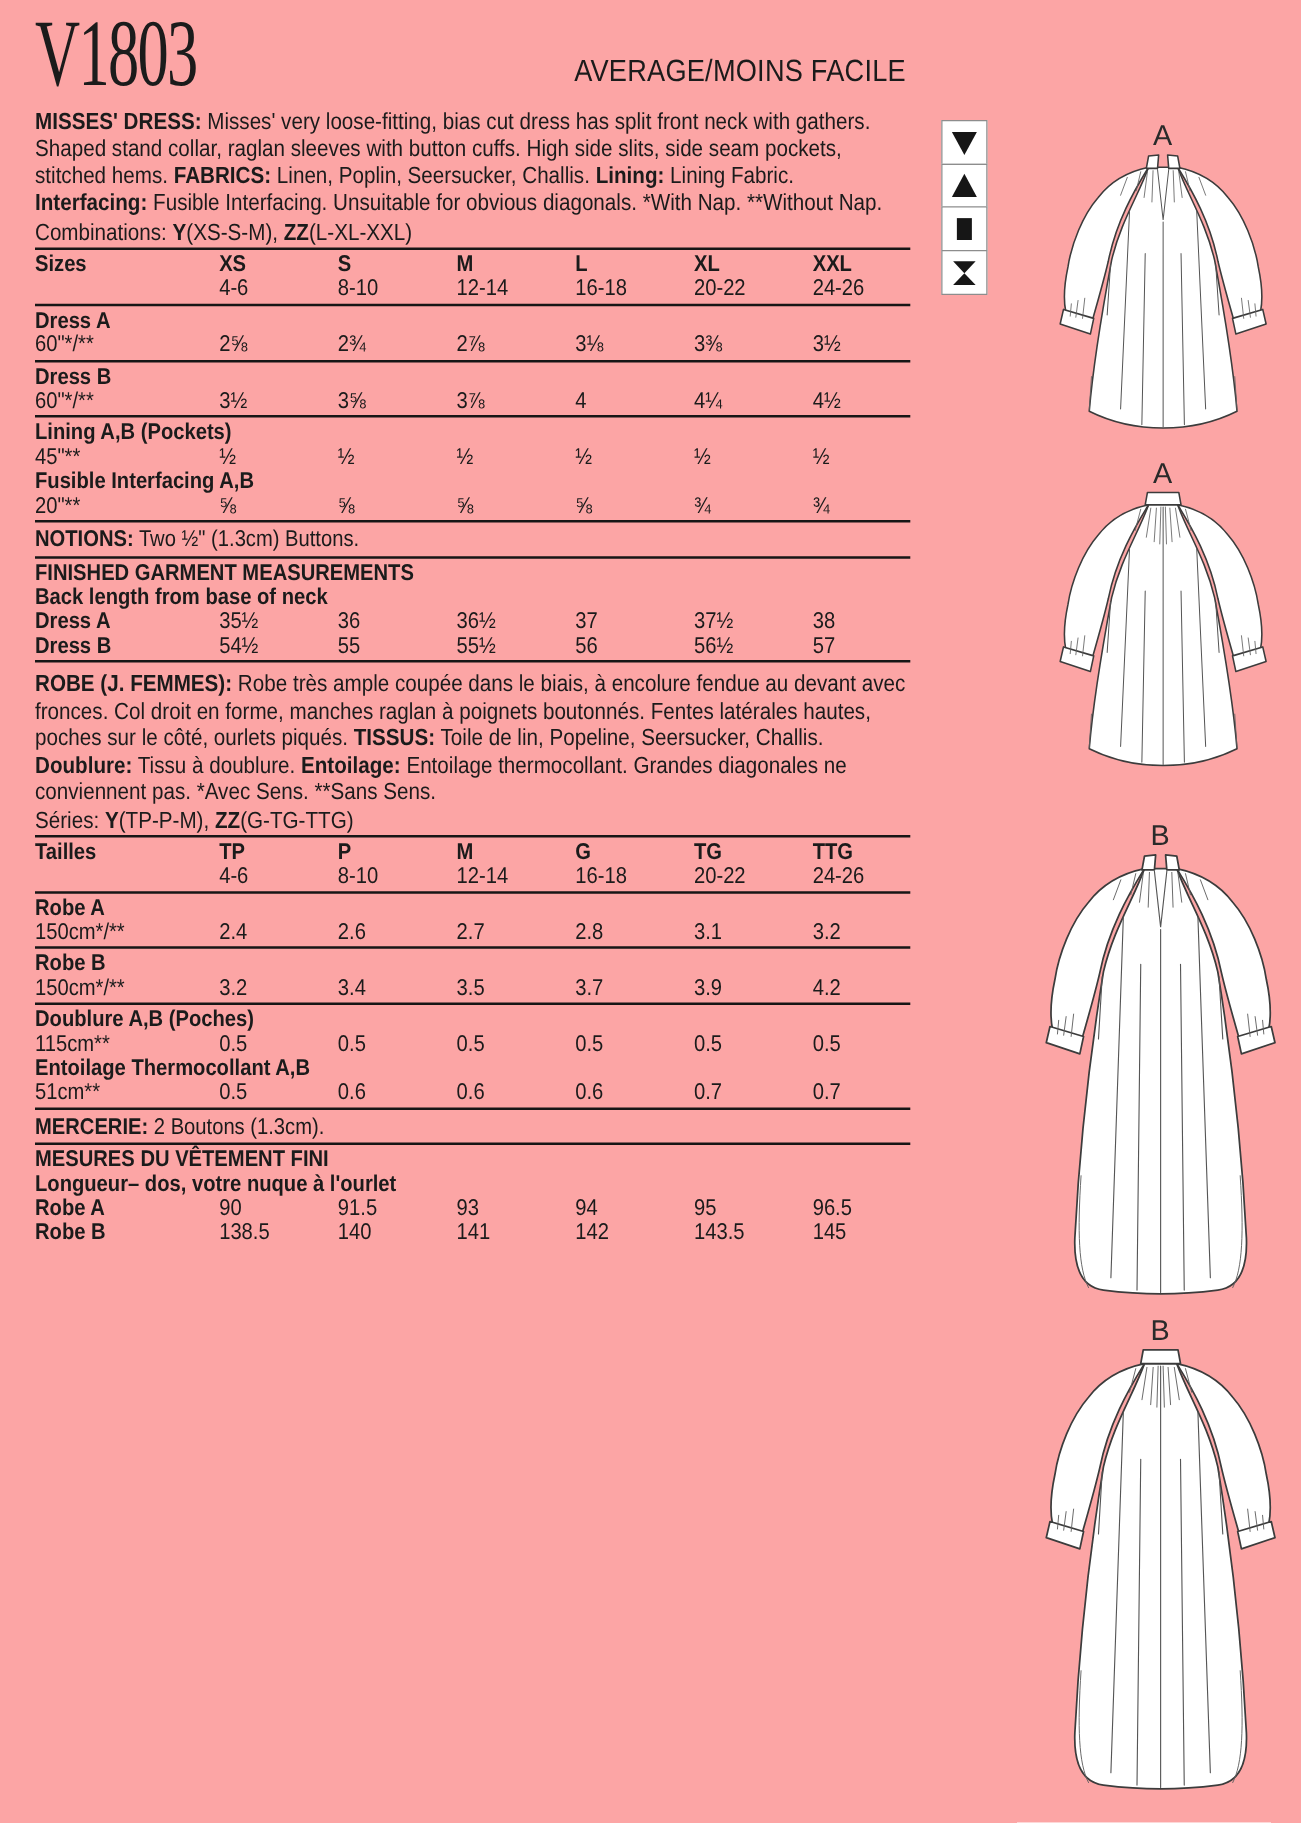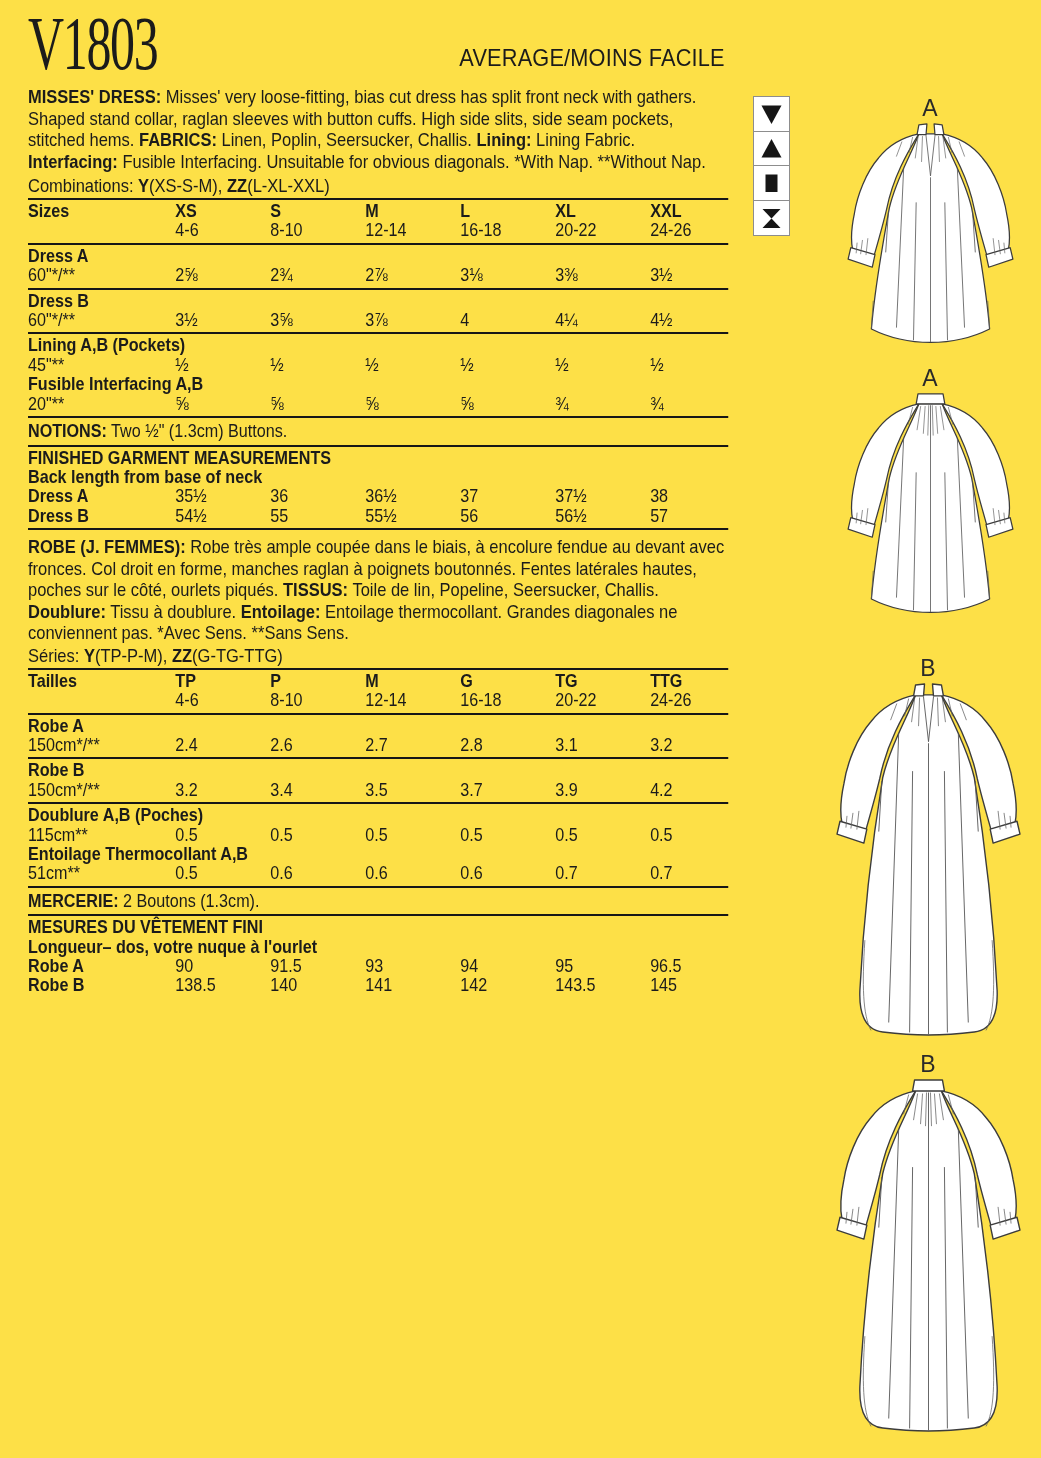--- a/index.html
+++ b/index.html
@@ -1,16 +1,16 @@
 <!DOCTYPE html>
 <html><head>
 <meta charset="utf-8">
 <style>
   html,body{margin:0;padding:0;background:#fff;}
-  .sheet{position:relative;width:1041px;height:1458px;background:#fde047;overflow:hidden;
+  .sheet{position:relative;width:1041px;height:1458px;background:#fca5a5;overflow:hidden;
          font-family:"Liberation Sans","DejaVu Sans",sans-serif;color:#1b1b1b;}
   
   .leftcol{position:absolute;left:28px;top:14px;width:789px;transform:scaleX(0.8875);transform-origin:0 0;}
   .h-row{display:flex;justify-content:space-between;align-items:flex-end;height:58px;}
   .pattern-no{font-family:"Liberation Serif","DejaVu Serif",serif;font-weight:400;font-size:76px;
               line-height:58px;letter-spacing:-2px;transform:scaleX(0.74);transform-origin:0 100%;white-space:nowrap;}
   .difficulty{font-size:24.5px;line-height:28px;padding-right:4px;letter-spacing:0.2px;}
   .desc{margin-top:14px;font-size:18.6px;line-height:21.5px;}
   .combos{margin-top:4px;font-size:18.6px;line-height:19px;}
   .b{font-weight:700;}

